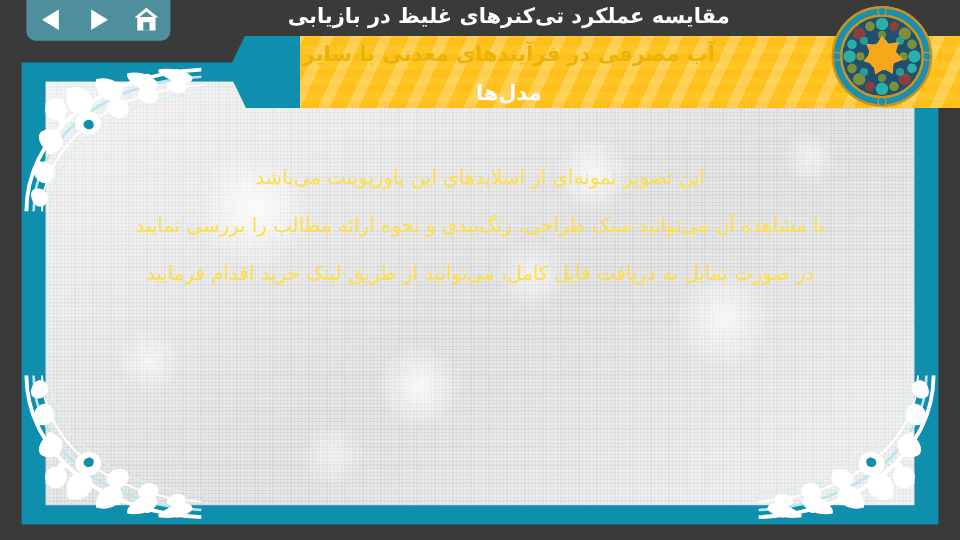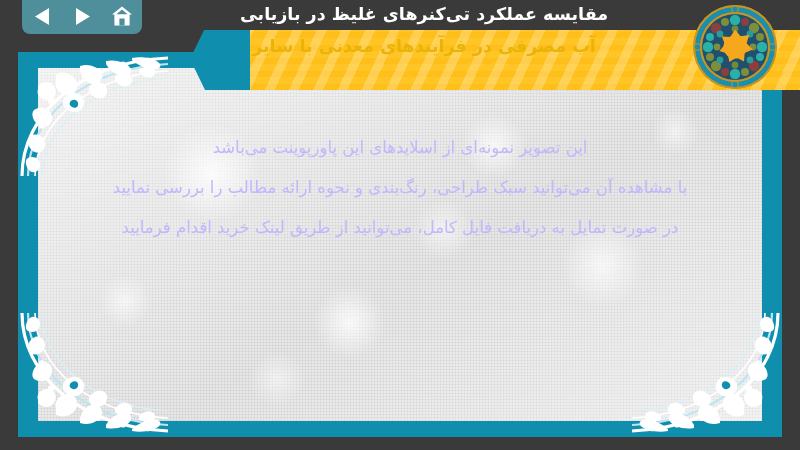--- a/index.html
+++ b/index.html
@@ -146,21 +146,21 @@
   .orn-br{left:632px;top:309px;transform:scale(-1,-1);}
 
   
   .body-text{
     position:absolute;left:18px;top:128px;width:764px;
     direction:rtl;text-align:center;z-index:25;
   }
   .body-line{
     font-size:16.5px;
     line-height:40px;
-    color:#c4b5fd;
+    color:#fde047;
     white-space:nowrap;
     font-weight:500;
   }
 </style>
 </head>
 <body>
 
 <div id="slide">
 
   <div class="header-strip"></div>
@@ -275,20 +275,21 @@
 
   <div class="banner">
     <div class="banner-pattern"></div>
   </div>
   <div class="banner-arrow"></div>
   <div class="banner-arrow-dark"></div>
 
   <div class="title-block">
     <div class="title-line l1">مقایسه عملکرد تی‌کنرهای غلیظ در بازیابی</div>
     <div class="title-line l2">آب مصرفی در فرآیندهای معدنی با سایر</div>
+    <div class="title-line l3">مدل‌ها</div>
   </div>
 
   <div class="medallion">
     <svg viewBox="0 0 86 86" xmlns="http://www.w3.org/2000/svg">
       <circle cx="43" cy="43" r="42" fill="#c8951f"></circle>
       <circle cx="43" cy="43" r="40" fill="#1a8fb0"></circle>
       <circle cx="43" cy="43" r="35" fill="#c8951f"></circle>
       <circle cx="43" cy="43" r="33" fill="#20506e"></circle>
       <g>
         <circle cx="43" cy="16" r="5.2" fill="#2bb0a8"></circle>

